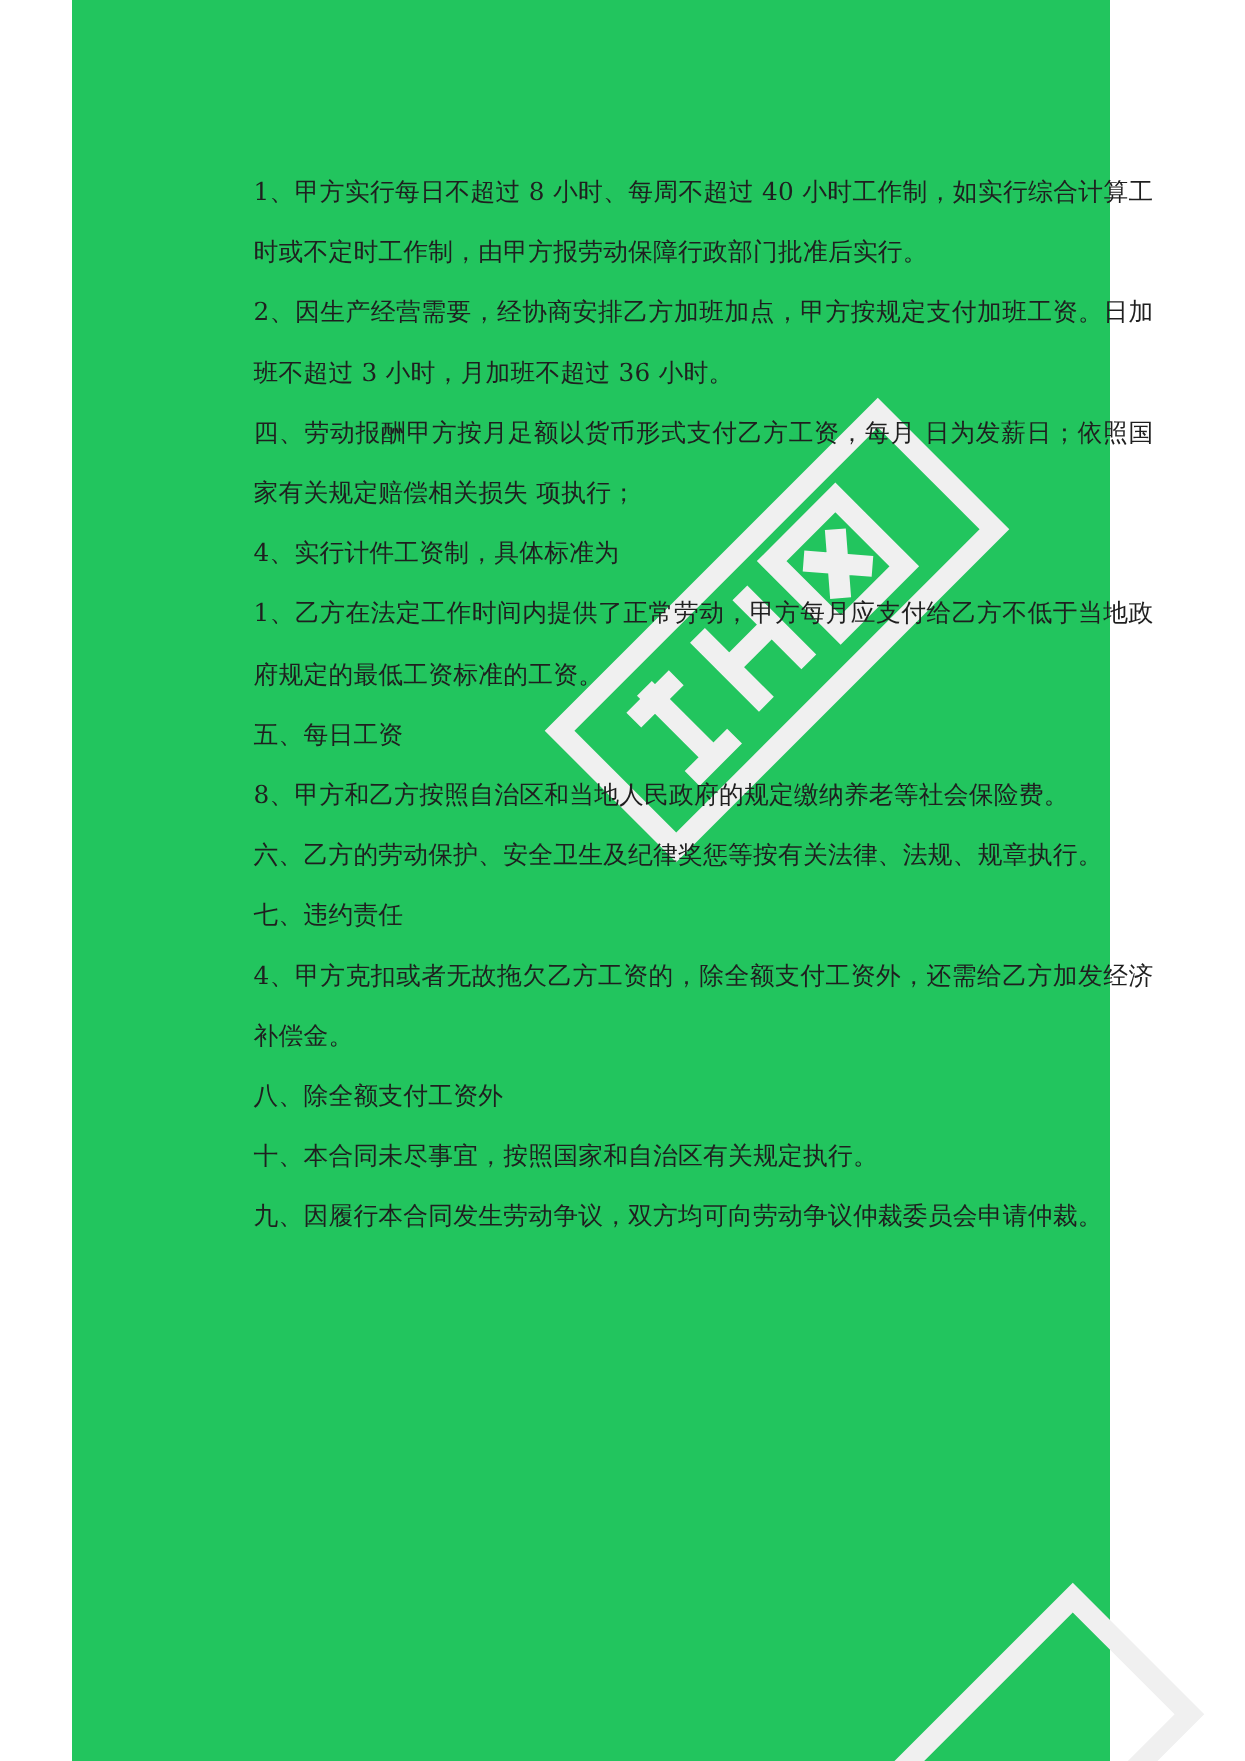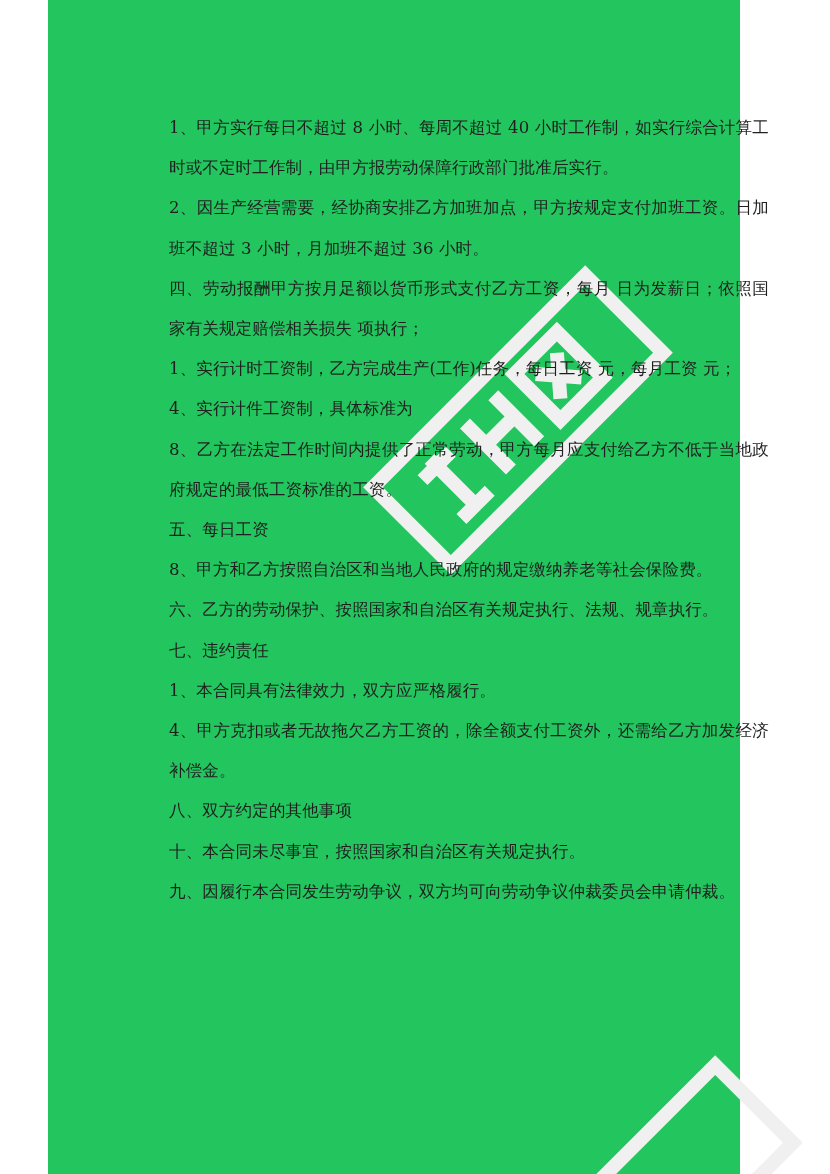--- a/index.html
+++ b/index.html
@@ -70,26 +70,24 @@
         <rect x="-150" y="-55" width="300" height="110"></rect>
         <path d="M-110 -25 L-70 -25 M-90 -35 L-90 30"></path>
       </g>
     </g>
   </svg>
 
   <div class="content">
     <p class="para wrap">1、甲方实行每日不超过 8 小时、每周不超过 40 小时工作制，如实行综合计算工时或不定时工作制，由甲方报劳动保障行政部门批准后实行。</p>
     <p class="para wrap">2、因生产经营需要，经协商安排乙方加班加点，甲方按规定支付加班工资。日加班不超过 3 小时，月加班不超过 36 小时。</p>
     <p class="para wrap">四、劳动报酬甲方按月足额以货币形式支付乙方工资，每月  日为发薪日；依照国家有关规定赔偿相关损失  项执行；</p>
-    <p class="para">1、实行计时工资制，乙方完成生产(工作)任务，每日工资  元，每月工资  元；</p>
     <p class="para">4、实行计件工资制，具体标准为</p>
-    <p class="para wrap">8、乙方在法定工作时间内提供了正常劳动，甲方每月应支付给乙方不低于当地政府规定的最低工资标准的工资。</p>
+    <p class="para wrap">1、乙方在法定工作时间内提供了正常劳动，甲方每月应支付给乙方不低于当地政府规定的最低工资标准的工资。</p>
     <p class="para">五、每日工资</p>
     <p class="para">8、甲方和乙方按照自治区和当地人民政府的规定缴纳养老等社会保险费。</p>
-    <p class="para">六、乙方的劳动保护、按照国家和自治区有关规定执行、法规、规章执行。</p>
+    <p class="para">六、乙方的劳动保护、安全卫生及纪律奖惩等按有关法律、法规、规章执行。</p>
     <p class="para">七、违约责任</p>
-    <p class="para">1、本合同具有法律效力，双方应严格履行。</p>
     <p class="para wrap">4、甲方克扣或者无故拖欠乙方工资的，除全额支付工资外，还需给乙方加发经济补偿金。</p>
-    <p class="para">八、双方约定的其他事项</p>
+    <p class="para">八、除全额支付工资外</p>
     <p class="para">十、本合同未尽事宜，按照国家和自治区有关规定执行。</p>
     <p class="para">九、因履行本合同发生劳动争议，双方均可向劳动争议仲裁委员会申请仲裁。</p>
   </div>
 </div>
 
 </body></html>

